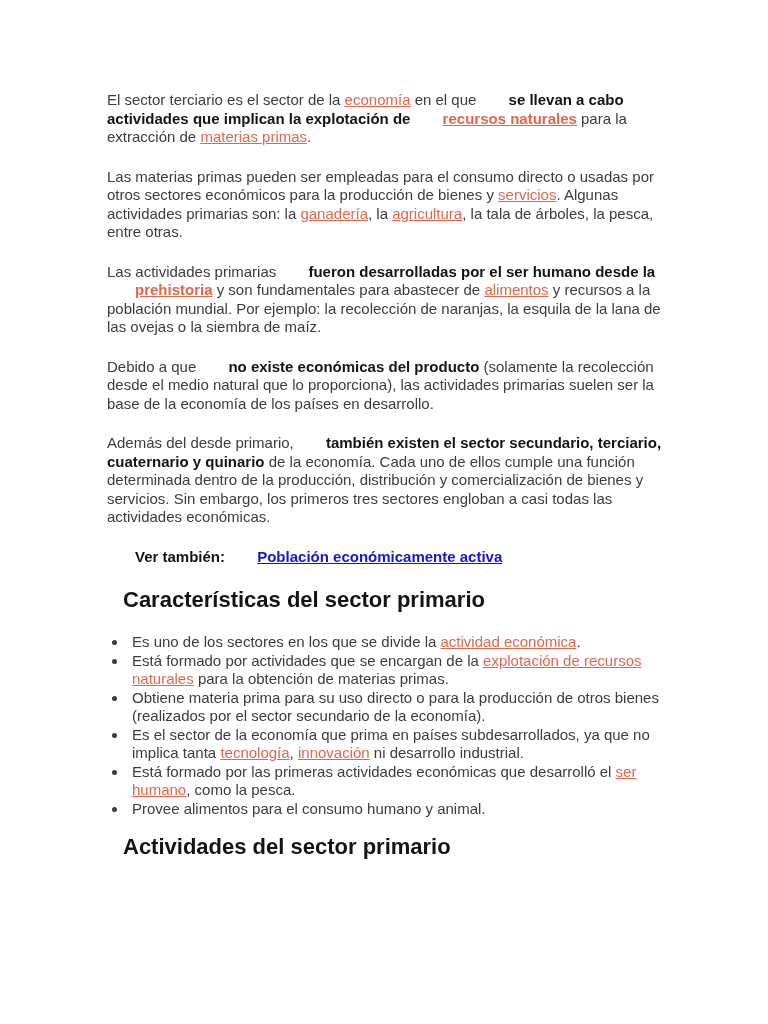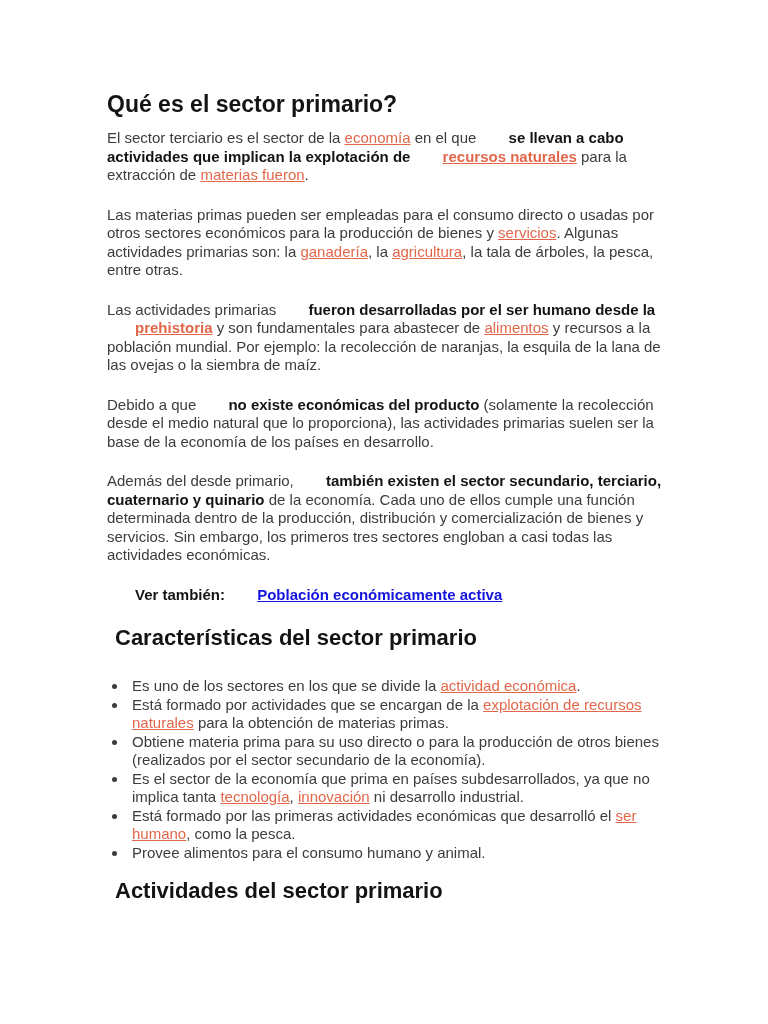--- a/index.html
+++ b/index.html
@@ -27,27 +27,27 @@
     color: var(--heading, #141414);
   }
   h1 {
     font-size: 23px;
     line-height: 27px;
     margin: 0 0 11px 0;
   }
   h2 {
     font-size: 22px;
     line-height: 26px;
-    margin: 16px 0 8px 8px;
+    margin: 16px 0 8px 16px;
   }
   p {
     margin: 0 0 21px 0;
   }
   ul {
-    margin: 26px 0 0 0;
+    margin: 20px 0 0 0;
     padding-left: 21px;
     list-style: disc;
   }
   li {
     padding-left: 4px;
   }
   li::marker {
     color: var(--body, #3c3c3c);
   }
   .b {
@@ -65,22 +65,21 @@
     color: var(--link-orange, #e2674a);
   }
   a.blue {
     color: var(--link-blue, #1414dd);
   }
 </style>
 </head>
 <body style="background: rgb(255, 255, 255);">
 
 <div class="doc" id="doc-content" style="--body: #3c3c3c; --heading: #141414; --link-orange: #e2674a; --link-blue: #1414dd;">
-    <h1>Qué es el sector primario?</h1>
-    <p><span>El sector terciario es el sector de la </span><a class="orange">economía</a><span> en el que </span><span class="b">se llevan a cabo actividades que implican la explotación de </span><a class="orange b">recursos naturales</a><span> para la extracción de </span><a class="orange">materias fueron</a><span>.</span></p>
+    <p><span>El sector terciario es el sector de la </span><a class="orange">economía</a><span> en el que </span><span class="b">se llevan a cabo actividades que implican la explotación de </span><a class="orange b">recursos naturales</a><span> para la extracción de </span><a class="orange">materias primas</a><span>.</span></p>
     <p><span>Las materias primas pueden ser empleadas para el consumo directo o usadas por otros sectores económicos para la producción de bienes y </span><a class="orange">servicios</a><span>. Algunas actividades primarias son: la </span><a class="orange">ganadería</a><span>, la </span><a class="orange">agricultura</a><span>, la tala de árboles, la pesca, entre otras.</span></p>
     <p><span>Las actividades primarias </span><span class="b">fueron desarrolladas por el ser humano desde la </span><a class="orange b">prehistoria</a><span> y son fundamentales para abastecer de </span><a class="orange">alimentos</a><span> y recursos a la población mundial. Por ejemplo: la recolección de naranjas, la esquila de la lana de las ovejas o la siembra de maíz.</span></p>
     <p><span>Debido a que </span><span class="b">no existe económicas del producto</span><span> (solamente la recolección desde el medio natural que lo proporciona), las actividades primarias suelen ser la base de la economía de los países en desarrollo.</span></p>
     <p><span>Además del desde primario, </span><span class="b">también existen el sector secundario, terciario, cuaternario y quinario</span><span> de la economía. Cada uno de ellos cumple una función determinada dentro de la producción, distribución y comercialización de bienes y servicios. Sin embargo, los primeros tres sectores engloban a casi todas las actividades económicas.</span></p>
     <p><span class="b">Ver también: </span><a class="blue b">Población económicamente activa</a></p>
     <h2>Características del sector primario</h2>
     <ul>
       <li><span>Es uno de los sectores en los que se divide la </span><a class="orange">actividad económica</a><span>.</span></li>
       <li><span>Está formado por actividades que se encargan de la </span><a class="orange">explotación de recursos naturales</a><span> para la obtención de materias primas.</span></li>
       <li><span>Obtiene materia prima para su uso directo o para la producción de otros bienes (realizados por el sector secundario de la economía).</span></li>

